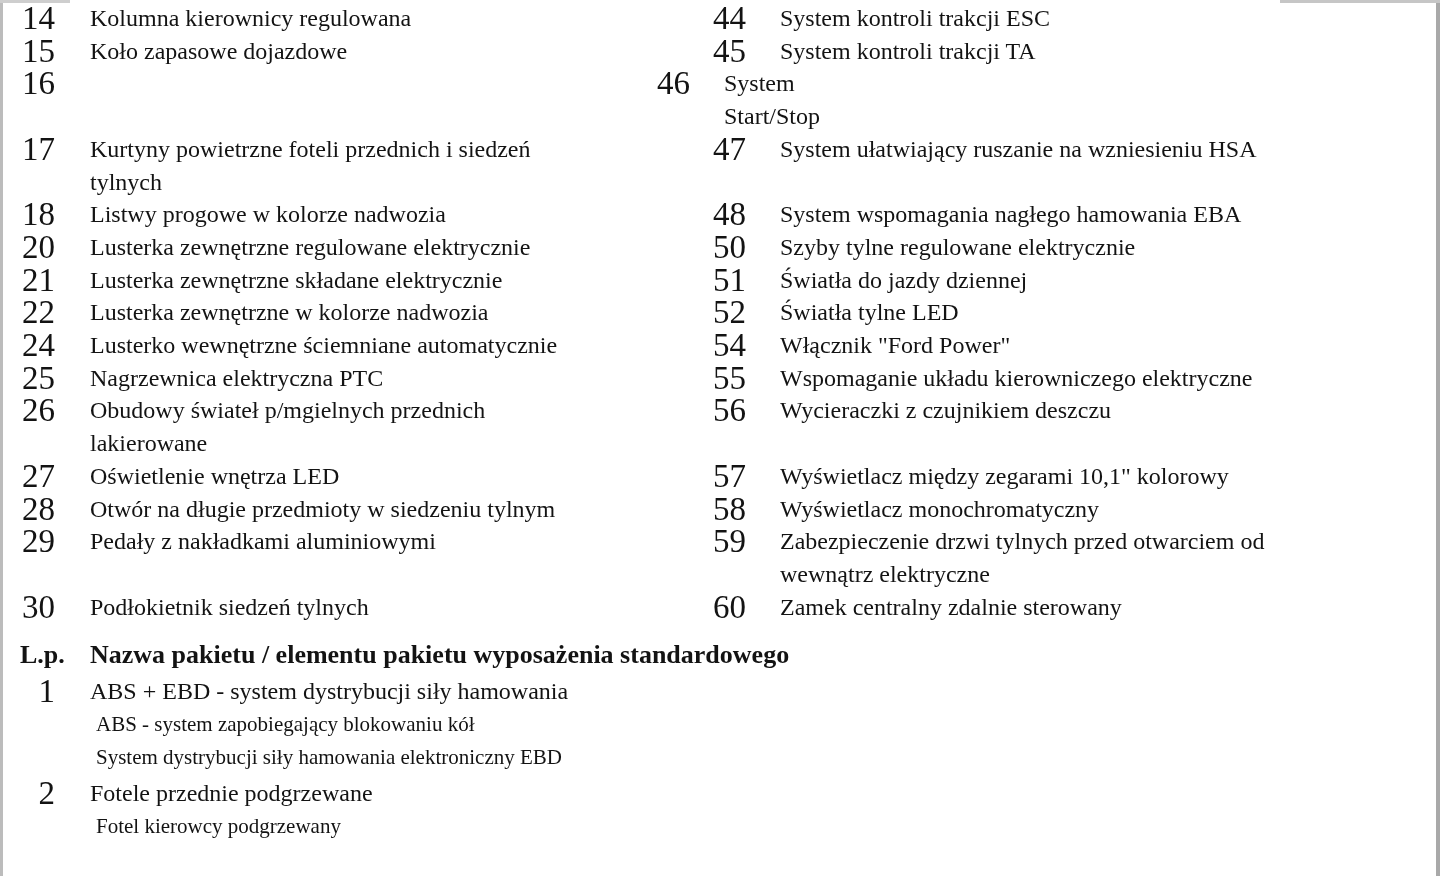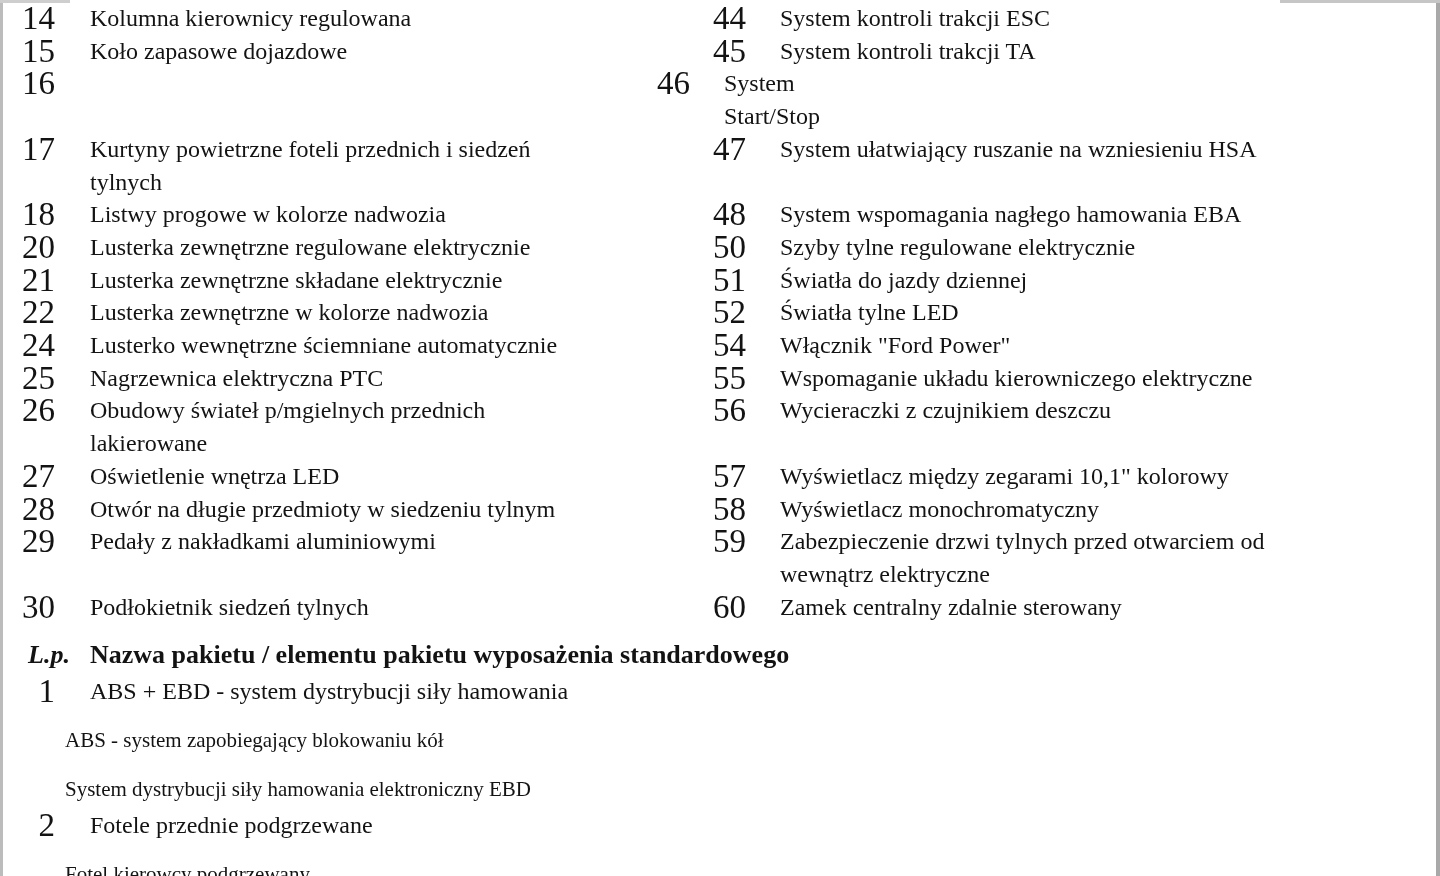--- a/index.html
+++ b/index.html
@@ -48,37 +48,36 @@
   }
   .section-header {
     display: grid;
     grid-template-columns: 90px auto;
     margin-top: 15px;
     font-weight: bold;
     font-size: 26px;
     line-height: 33px;
   }
   .lp-label {
-    padding-left: 28px;
-    font-style: italic;
+    padding-left: 20px;
   }
   .pkg-name-row {
     display: grid;
     grid-template-columns: 55px auto;
     margin-top: 4px;
   }
   .pkg-name-row .num,
   .pkg-name-row .txt {
     line-height: 33px;
   }
   .pkg-sub {
-    padding-left: 65px;
+    padding-left: 96px;
     font-size: 21px;
     line-height: 32.5px;
-    margin-top: 16px;
+    margin-top: 0;
   }
 </style>
 </head>
 <body>
 
 <div class="page">
   <div class="edge edge-left"></div>
   <div class="edge edge-right"></div>
   <div class="edge edge-topleft"></div>
   <div class="edge edge-topright"></div>

